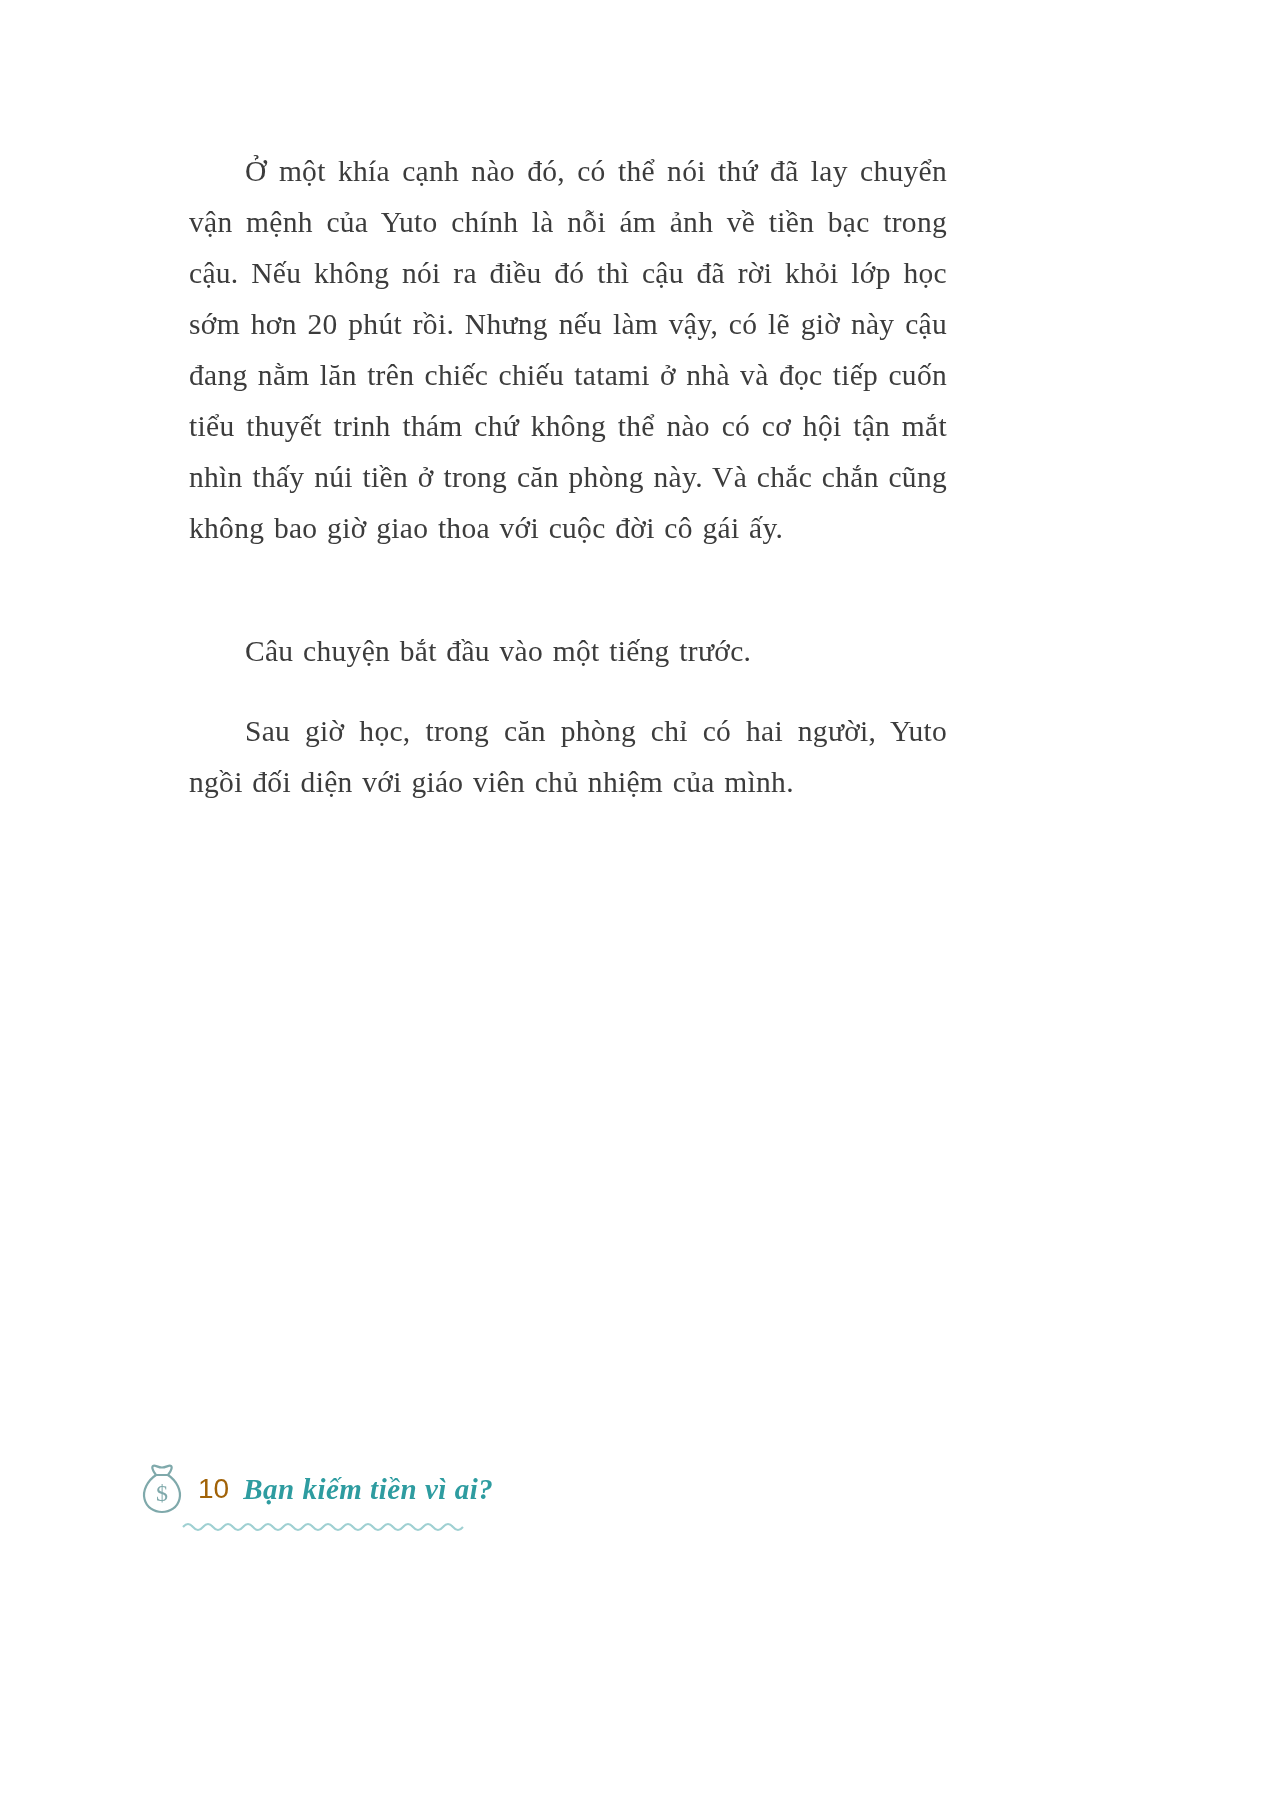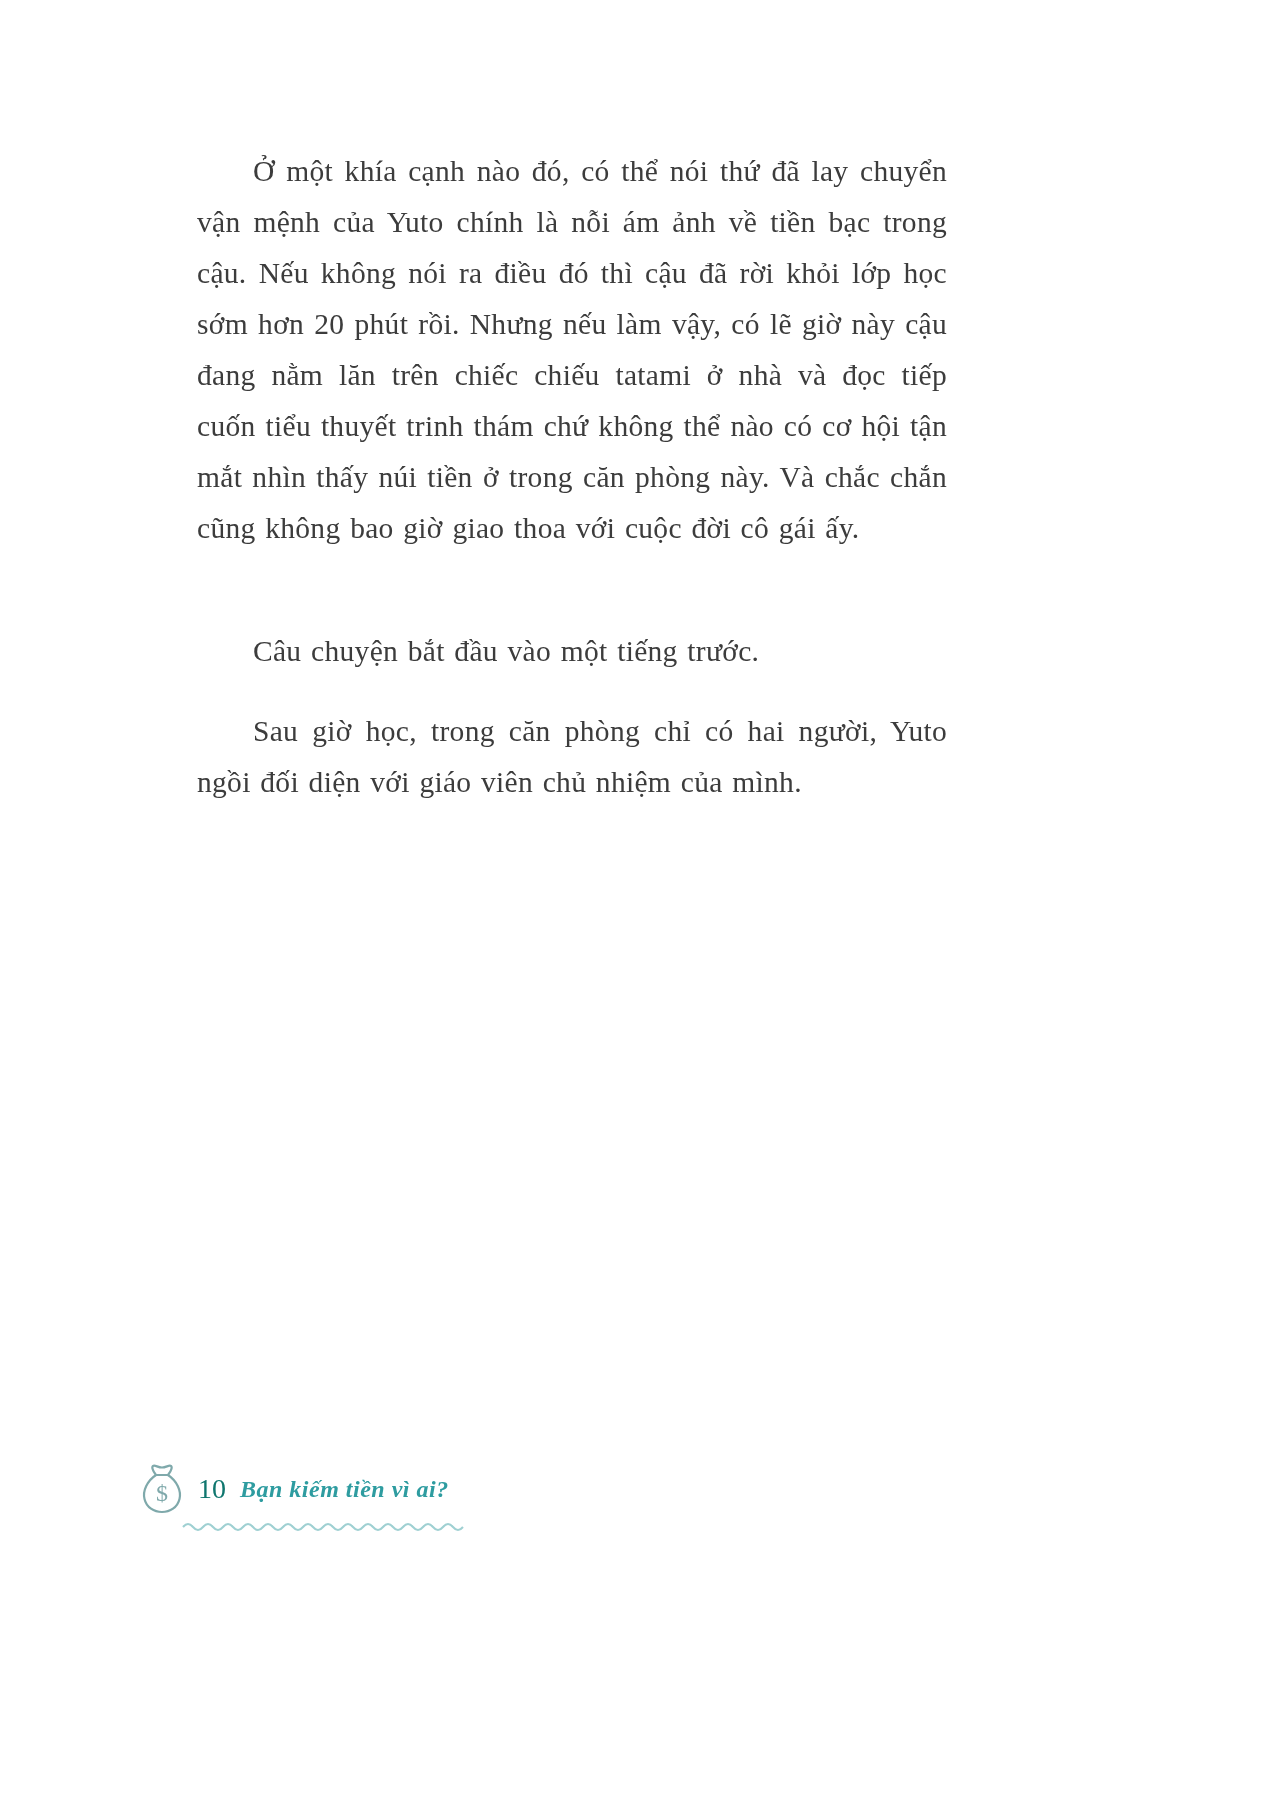--- a/index.html
+++ b/index.html
@@ -19,21 +19,21 @@
     position: absolute;
     left: 185px;
     top: 146px;
     width: 762px;
   }
   p.para {
     font-size: 29.5px;
     line-height: 51px;
     text-align: justify;
     text-indent: 56px;
-    margin: 0 0 29px 12px;
+    margin: 0 0 29px 4px;
     letter-spacing: 0.3px;
     word-spacing: 2px;
   }
   p.para.section-break {
     margin-top: 72px;
   }
   .page-footer {
     position: absolute;
     left: 140px;
     top: 1464px;
@@ -43,29 +43,29 @@
     display: flex;
     align-items: center;
     gap: 14px;
   }
   .bag-icon {
     display: inline-flex;
     width: 44px;
     height: 50px;
   }
   .page-num {
-    font-family: Liberation Serif, serif;
+    font-family: Liberation Sans, sans-serif;
     font-size: 28px;
-    color: #0f766e;
+    color: #a16207;
   }
   .book-title {
     font-family: "Liberation Serif", serif;
     font-style: italic;
     font-weight: bold;
-    font-size: 24px;
+    font-size: 29px;
     color: #2e9ca0;
     letter-spacing: 0.5px;
   }
   .wave {
     position: absolute;
     left: 42px;
     top: 56px;
   }
 </style>
 </head>

